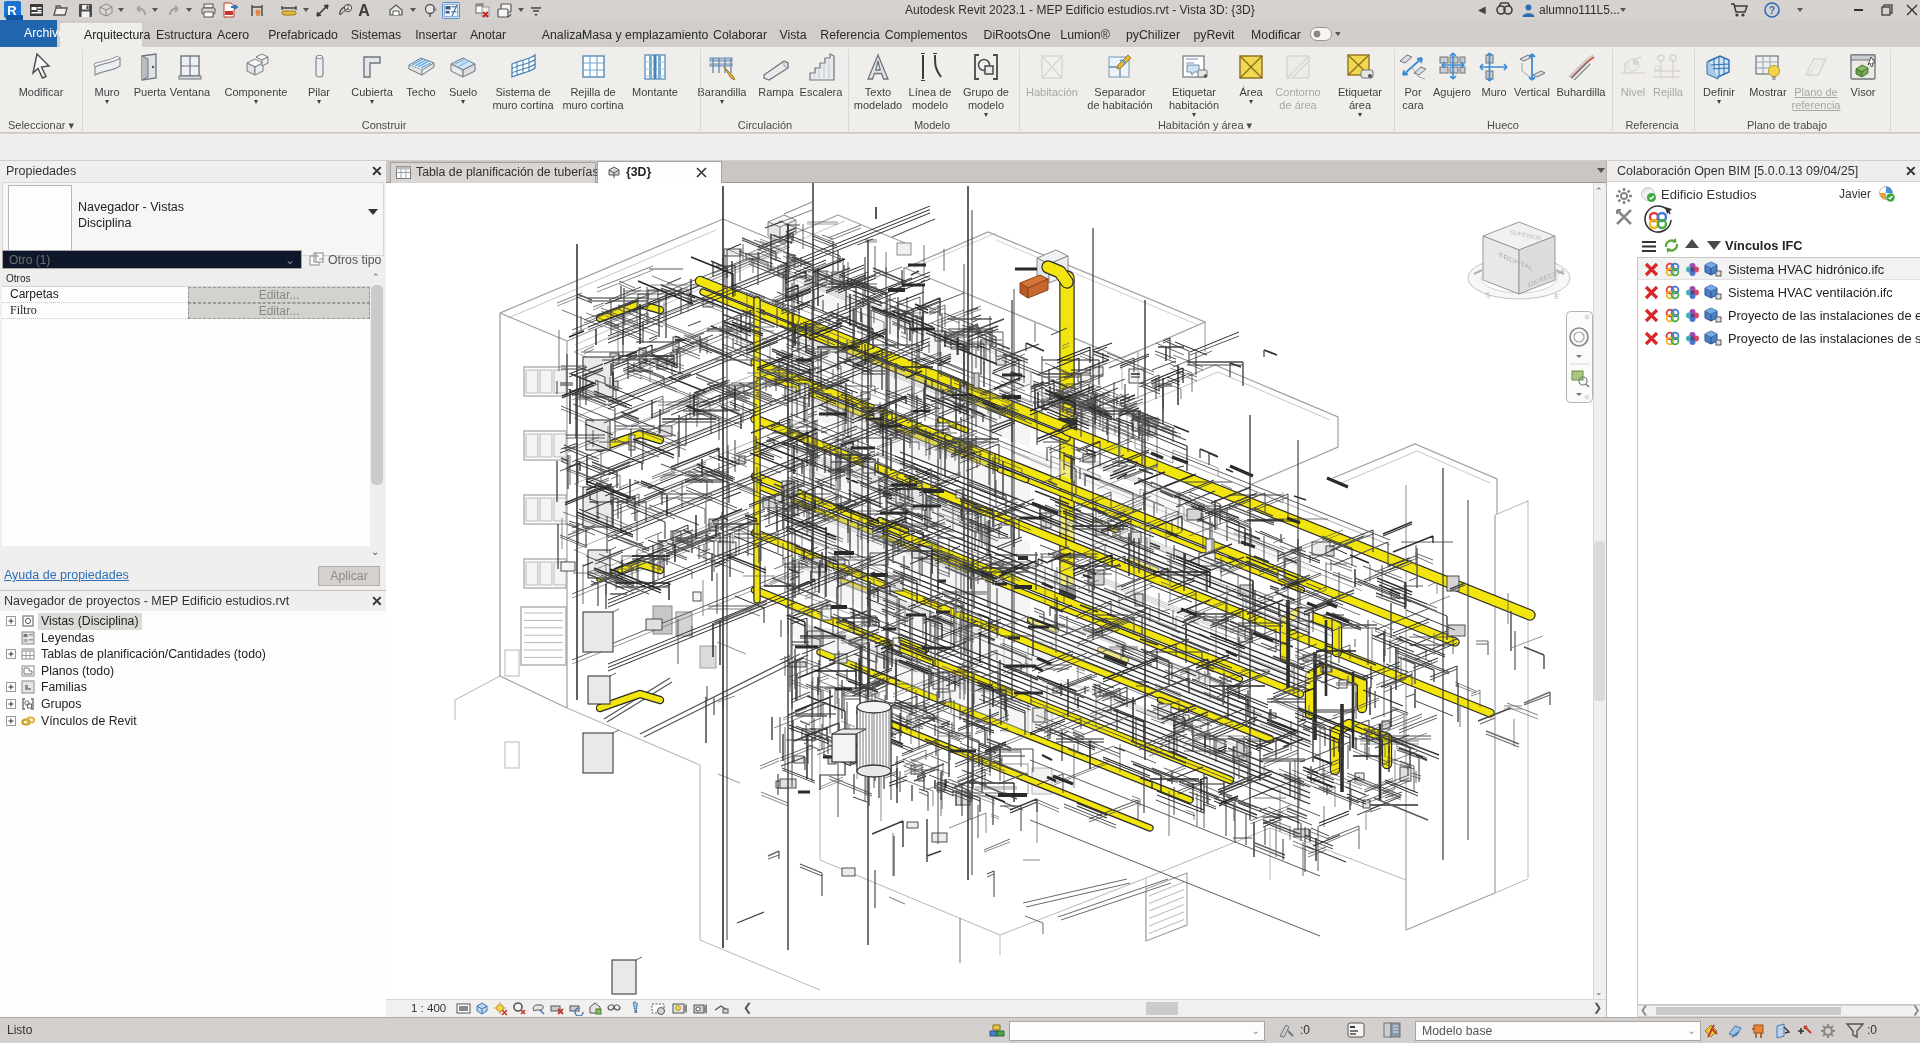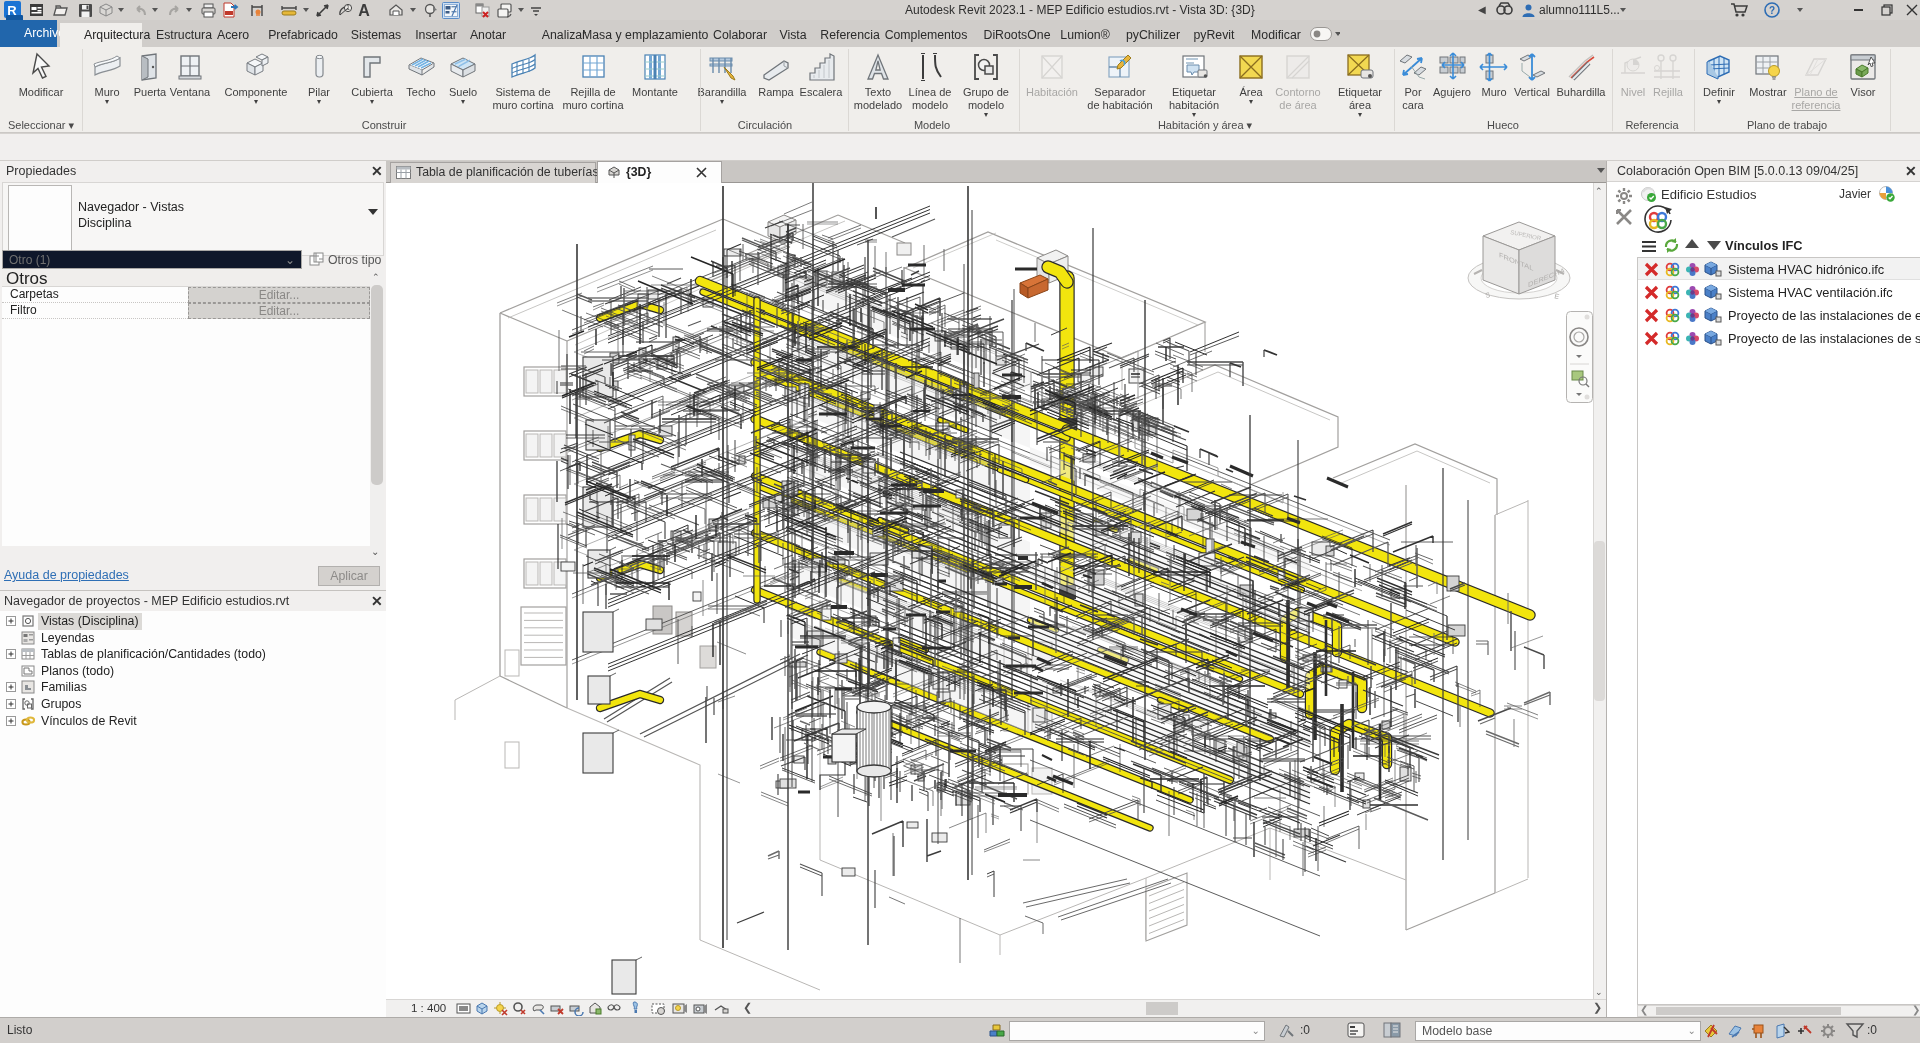--- a/index.html
+++ b/index.html
@@ -391,27 +391,27 @@
     <div class="abs" style="left:8px;top:24px;width:64px;height:68px;background:#fdfdfd;border:1px solid #b9b7b5;"></div>
     <div class="abs" style="left:78px;top:38px;font-size:12.5px;color:#222;line-height:16px;">Navegador - Vistas<br>Disciplina</div>
     <div class="abs" style="left:368px;top:48px;width:0;height:0;border-left:5px solid transparent;border-right:5px solid transparent;border-top:6px solid #333;"></div>
     <div class="abs" style="left:2px;top:89px;width:300px;height:19px;background:#0f172a;border:1px solid #a9a7a5;font-size:12px;color:#707070;line-height:19px;padding-left:6px;">Otro (1)<span style="float:right;margin-right:6px;color:#8a8a8a;">⌄</span></div>
     <svg class="abs" style="left:309px;top:91px" width="16" height="16" viewBox="0 0 16 16">
       <rect x="1" y="4" width="9" height="9" fill="#fff" stroke="#8a8a8a"></rect>
       <rect x="5" y="1" width="9" height="9" fill="#fff" stroke="#8a8a8a"></rect>
       <path d="M5 4 L10 4 M7 1 L7 10 M10 7 L14 7" stroke="#8a8a8a"></path>
     </svg>
     <div class="abs" style="left:328px;top:92px;font-size:12.3px;color:#555;">Otros tipo</div>
-    <div class="abs" style="left:2px;top:109px;width:368px;height:17px;background:#f0eeec;border-bottom:1px solid #d8d6d4;font-size:17px;color:#222;padding-left:4px;line-height:17px;">Otros</div>
+    <div class="abs" style="left:2px;top:109px;width:368px;height:17px;background:#f0eeec;border-bottom:1px solid #d8d6d4;font-size:10px;color:#222;padding-left:4px;line-height:17px;">Otros</div>
     <div class="abs" style="left:370px;top:109px;width:14px;height:450px;background:#f0efee;"></div>
     <div class="abs" style="left:372px;top:111px;font-size:9px;color:#555;">⌃</div>
     <div class="abs" style="left:371px;top:124px;width:12px;height:200px;background:#cdcbc9;border-radius:5px;"></div>
     <div class="abs" style="left:2px;top:126px;width:186px;height:16px;background:#fdfdfd;border-bottom:1px dotted #c8c6c4;font-size:12px;color:#222;padding-left:8px;line-height:15px;">Carpetas</div>
     <div class="abs" style="left:188px;top:126px;width:182px;height:16px;background:#d4d2cf;border:1px dashed #9a9896;font-size:12px;color:#8a8886;text-align:center;line-height:14px;">Editar...</div>
-    <div class="abs" style="left:2px;top:142px;width:186px;height:16px;background:#fdfdfd;border-bottom:1px dotted #c8c6c4;font-size:12px;color:#222;padding-left:8px;line-height:15px;">Filtro</div>
+    <div class="abs" style="left:2px;top:142px;width:186px;height:16px;background:#fdfdfd;border-bottom:1px dotted #c8c6c4;font-size:12px;color:#222;padding-left:8px;line-height:15px;font-family:Liberation Serif, serif;">Filtro</div>
     <div class="abs" style="left:188px;top:142px;width:182px;height:16px;background:#d4d2cf;border:1px dashed #9a9896;font-size:12px;color:#8a8886;text-align:center;line-height:14px;">Editar...</div>
     <div class="abs" style="left:2px;top:158px;width:368px;height:227px;background:#fdfdfd;"></div>
     <div class="abs" style="left:371px;top:385px;font-size:10px;color:#555;">⌄</div>
     <div class="abs" style="left:4px;top:407px;font-size:12.5px;color:#2f6fb5;text-decoration:underline;">Ayuda de propiedades</div>
     <div class="abs" style="left:318px;top:405px;width:62px;height:20px;background:#d4d1ce;border:1px solid #b2b0ae;font-size:12.3px;color:#8d8b89;text-align:center;line-height:19px;">Aplicar</div>
     <div class="abs" style="left:0;top:429px;width:386px;height:1px;background:#c5c2bf;"></div>
     <div class="abs phead" style="left:4px;top:433px;">Navegador de proyectos - MEP Edificio estudios.rvt</div>
     <div class="abs x" style="left:371px;top:432px;">✕</div>
     <div class="abs" style="left:0;top:450px;width:386px;height:406px;background:#fdfdfd;"></div>
     <svg class="abs" style="left:6px;top:455.0px" width="10" height="10">

